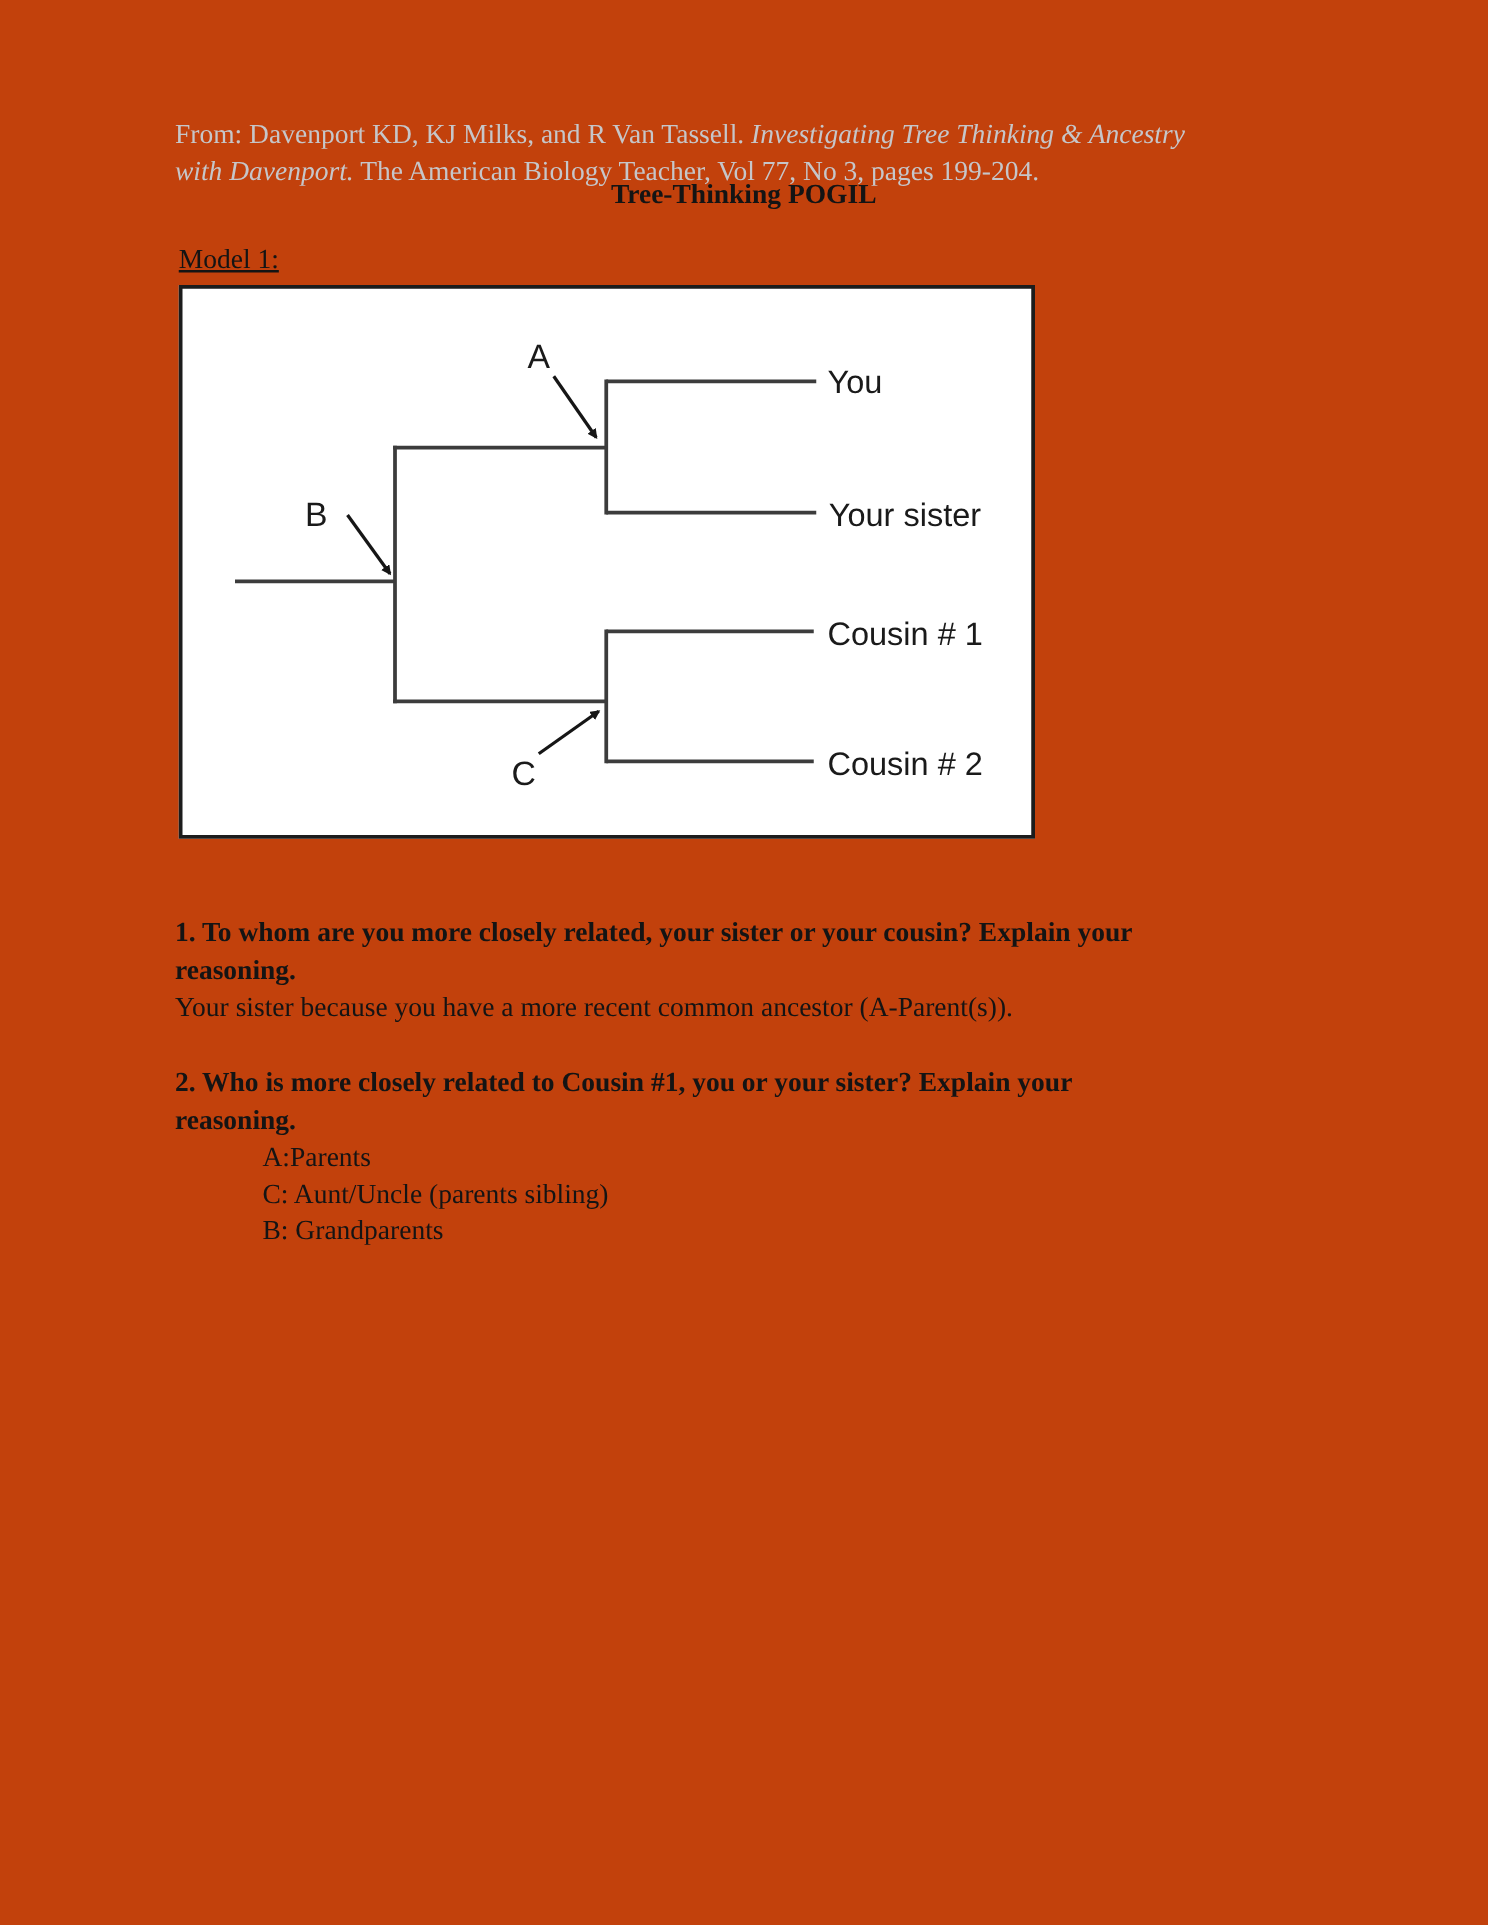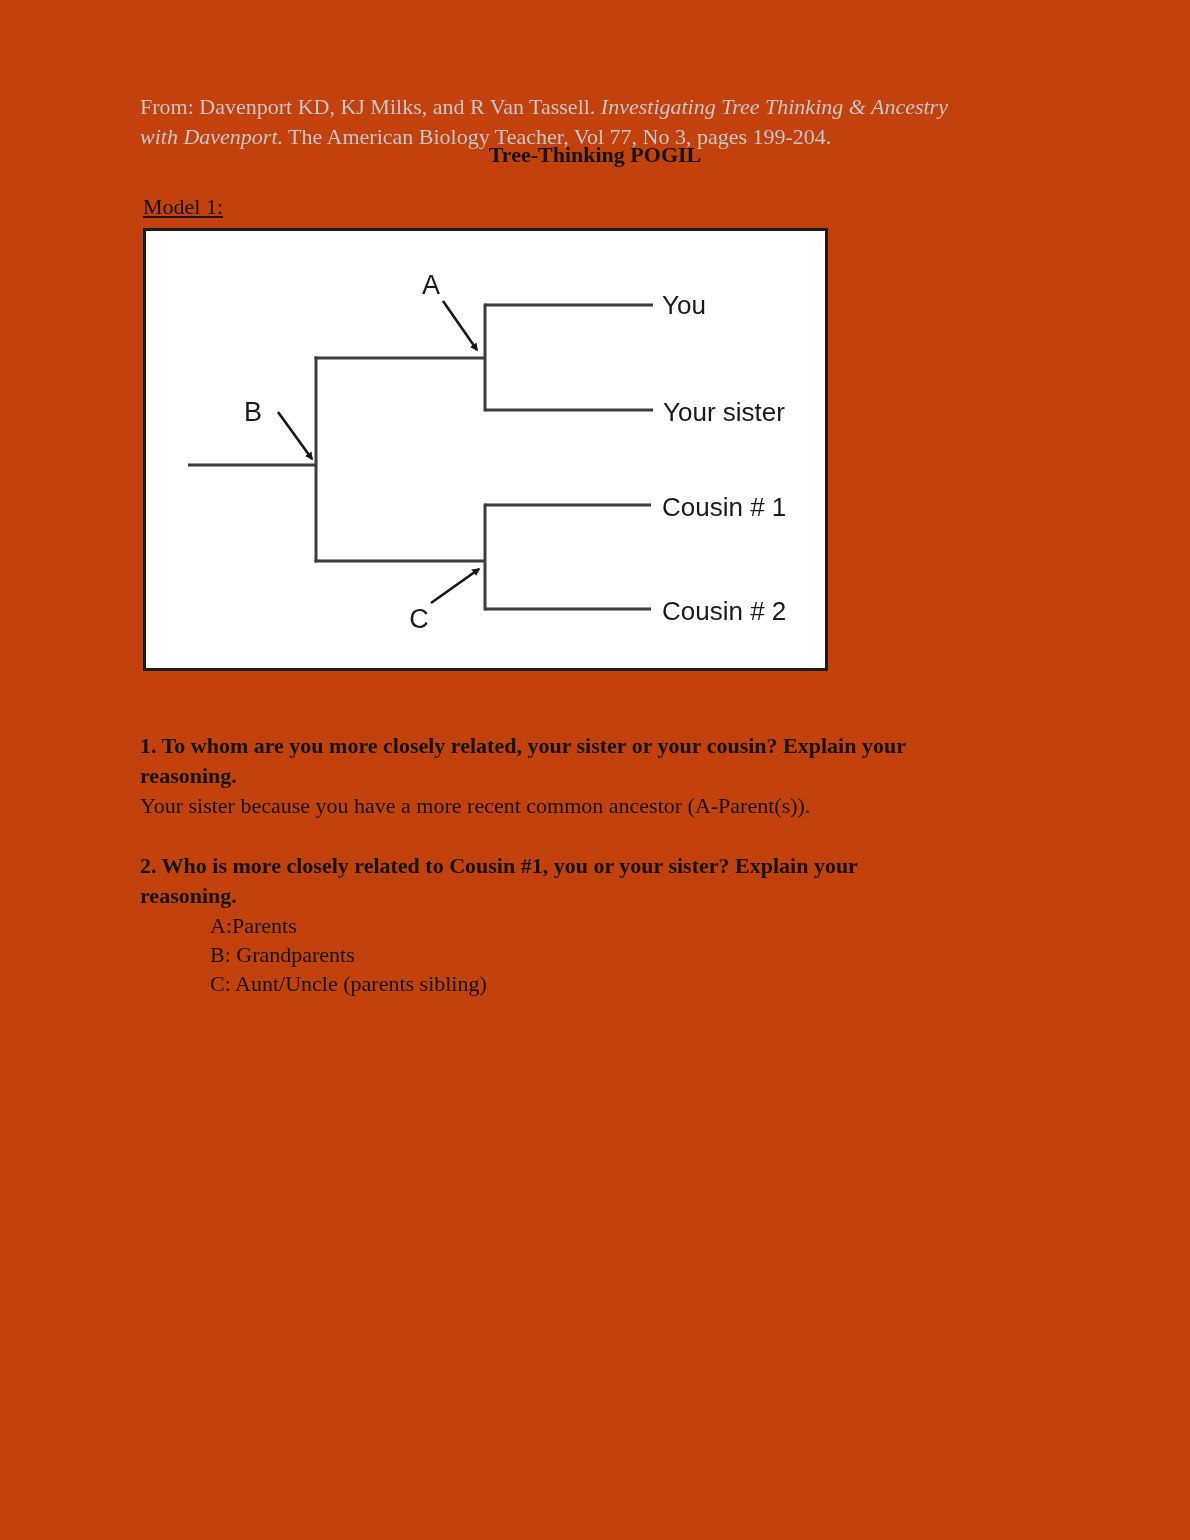--- a/index.html
+++ b/index.html
@@ -106,18 +106,18 @@
       <p class="q-answer">Your sister because you have a more recent common ancestor (A-Parent(s)).</p>
     </div>
 
     <div class="q-block">
       <p class="q-prompt">2. Who is more closely related to Cousin #1, you or your sister? Explain your
 reasoning.</p>
     </div>
 
     <div class="q-block">
       <p class="q-sub">A:Parents</p>
+      <p class="q-sub">C: Aunt/Uncle (parents sibling)</p>
       <p class="q-sub">B: Grandparents</p>
-      <p class="q-sub">C: Aunt/Uncle (parents sibling)</p>
     </div>
 
   </div>
 </div>
 
 </body></html>

